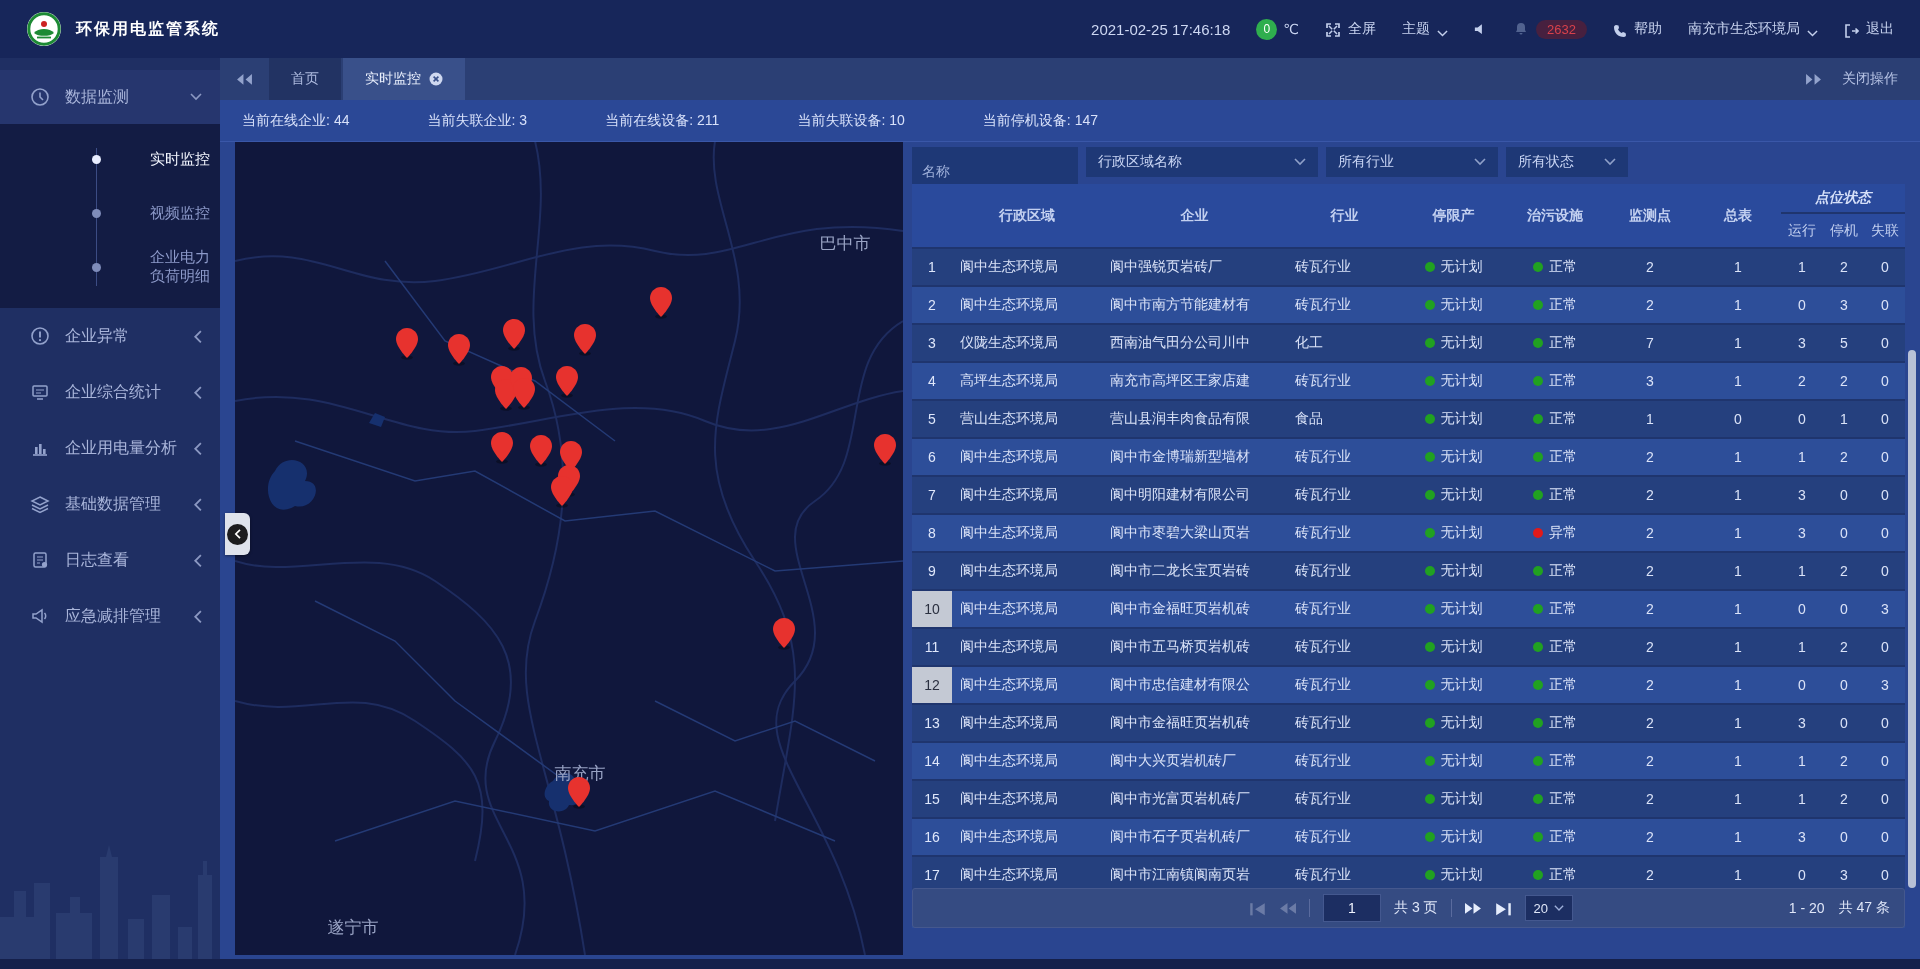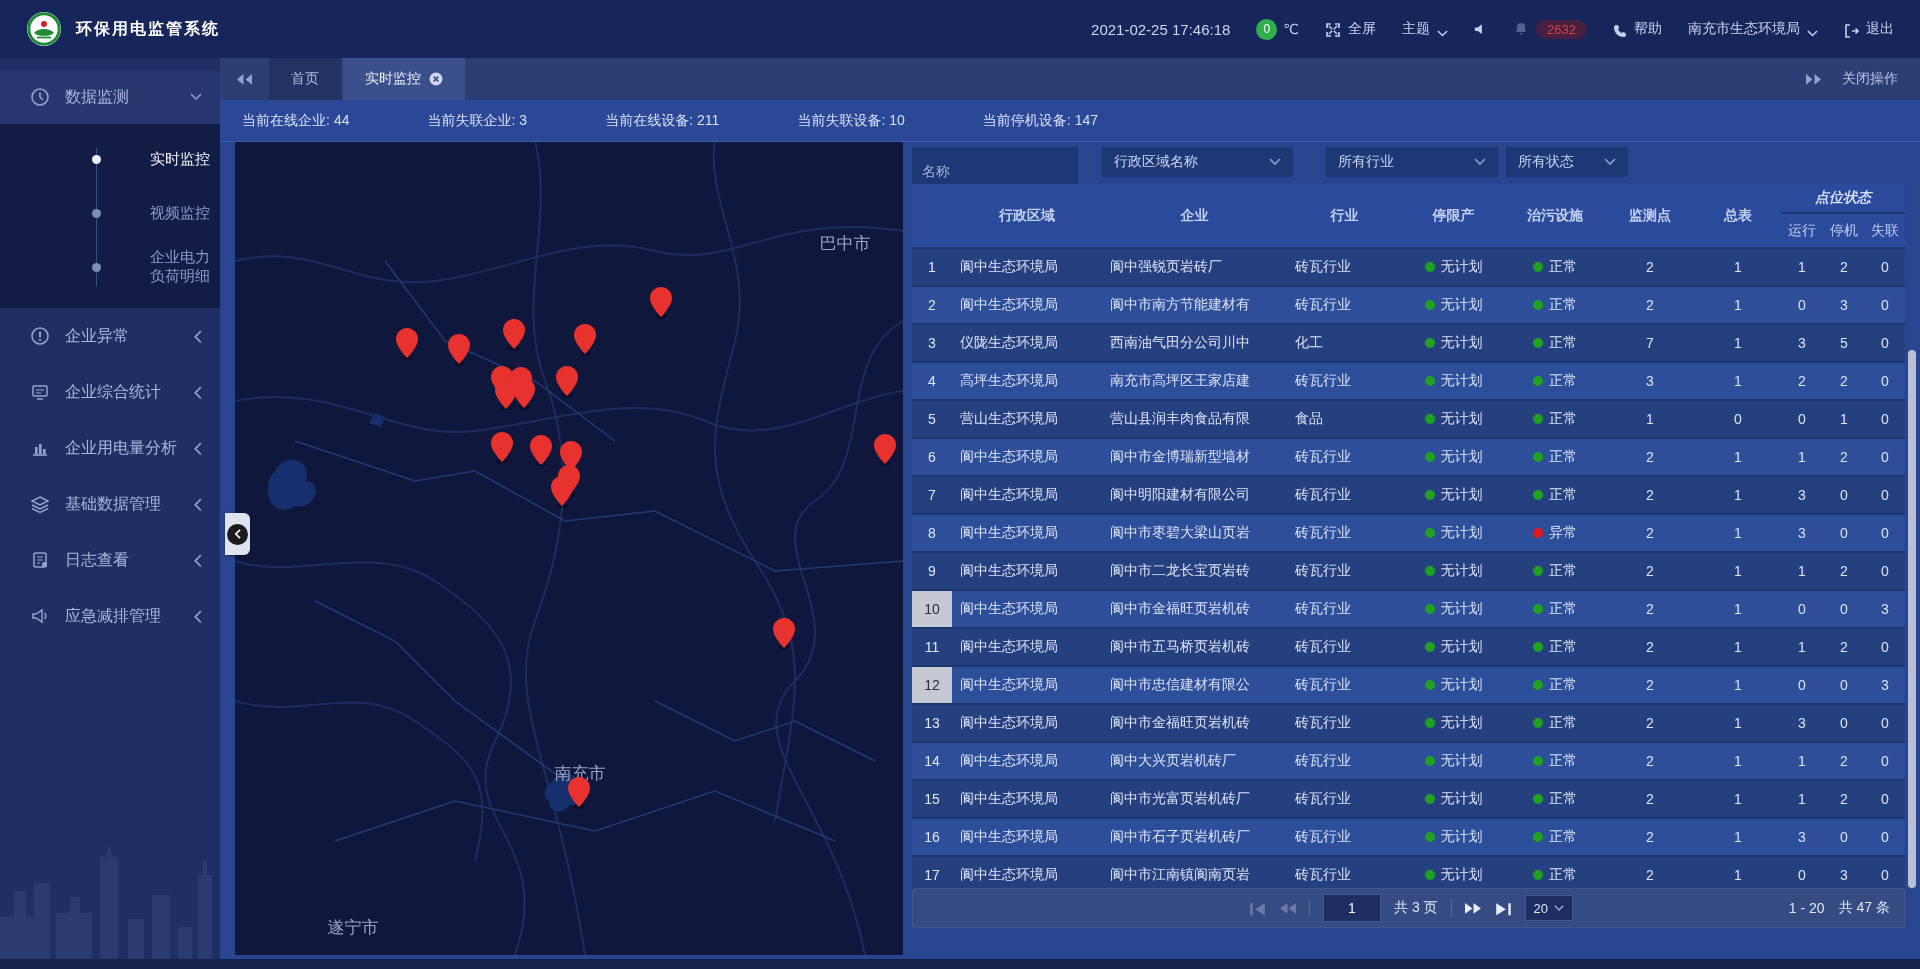--- a/index.html
+++ b/index.html
@@ -55,21 +55,21 @@
   #map-collapse{position:absolute;left:225px;top:513px;width:25px;height:42px;background:#dfe3ec;border-radius:0 6px 6px 0;z-index:25;display:flex;align-items:center;justify-content:center;cursor:pointer;box-shadow:0 1px 3px rgba(0,0,0,.4);}
   .mc-circle{width:21px;height:21px;border-radius:50%;background:#1c1c1e;display:flex;align-items:center;justify-content:center;}
   .mc-circle svg{width:7px;height:10px;color:#fff;}
   
   #right-panel{position:absolute;left:912px;top:147px;width:993px;height:808px;z-index:6;}
   .filter-row{position:relative;height:30px;}
   .f-input{position:absolute;left:0;top:0;width:146px;height:30px;background:#1e3876;border:none;outline:none;color:#cfdaf6;padding:9px 10px;font-size:14px;font-family:inherit;}
   .f-input::placeholder{color:#9fb0da;}
   .f-select{position:absolute;top:0;height:30px;background:#1e3876;color:#c9d5f4;font-size:14px;display:flex;align-items:center;justify-content:space-between;padding:0 12px;cursor:pointer;box-sizing:border-box;}
   .f-select .caret{width:12px;height:8px;color:#8fa0c8;}
-  #f-region{left:190px;width:191px;}
+  #f-region{left:174px;width:232px;}
   #f-industry{left:414px;width:172px;}
   #f-status{left:594px;width:122px;}
   
   .table-wrap{position:absolute;left:0;top:37px;width:993px;height:744px;overflow:hidden;}
   table{width:993px;border-collapse:collapse;table-layout:fixed;font-size:14px;}
   thead th{background:#2a4a9c;color:#c3d0f0;font-weight:normal;border-bottom:2px solid #1f356e;}
   th.th-main{height:59px;font-weight:bold;}
   th.th-group{height:26px;font-style:italic;font-weight:bold;color:#d5dff8;}
   th.th-sub{height:31px;}
   tbody td{height:34px;border-bottom:2px solid #1f356e;color:#dbe3f8;text-align:center;overflow:hidden;white-space:nowrap;}

